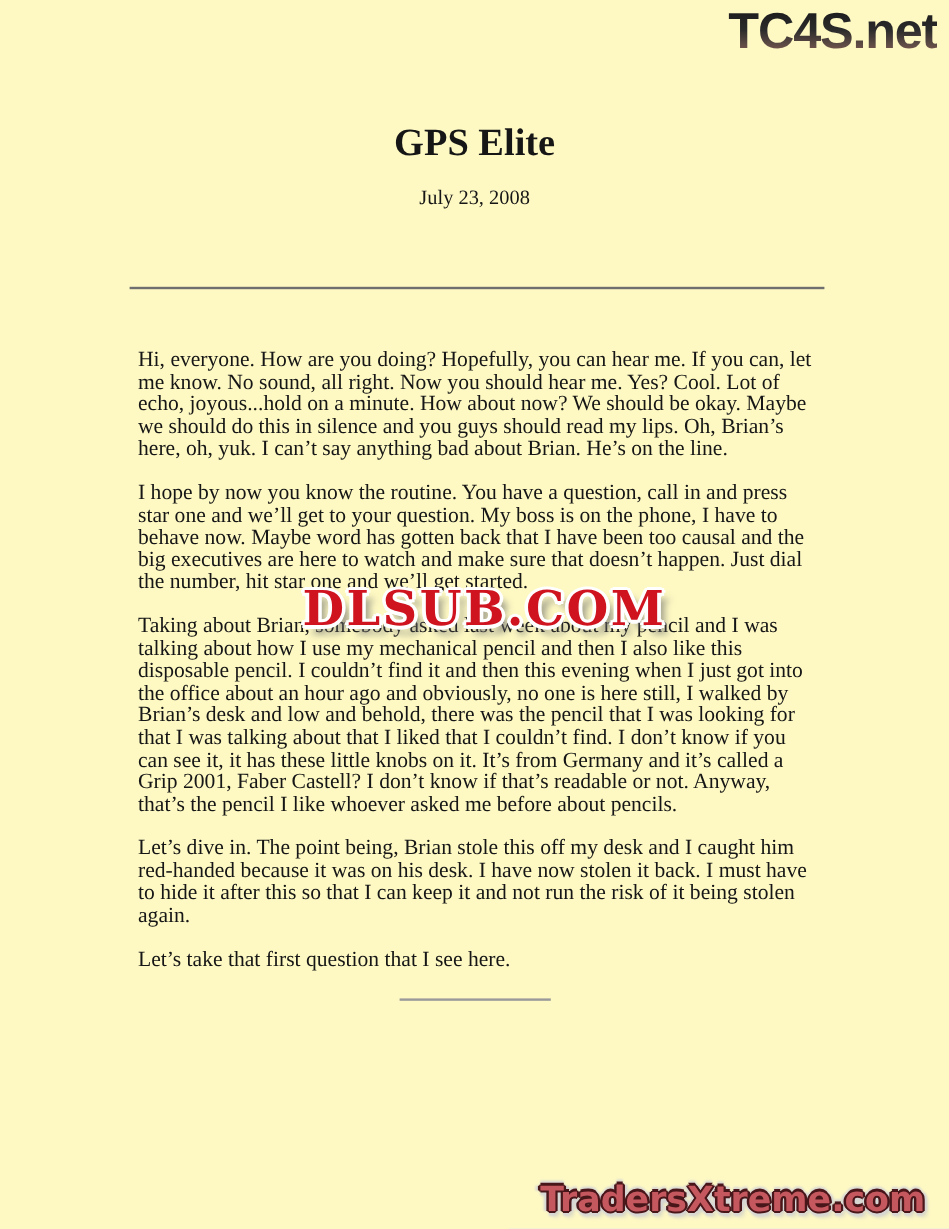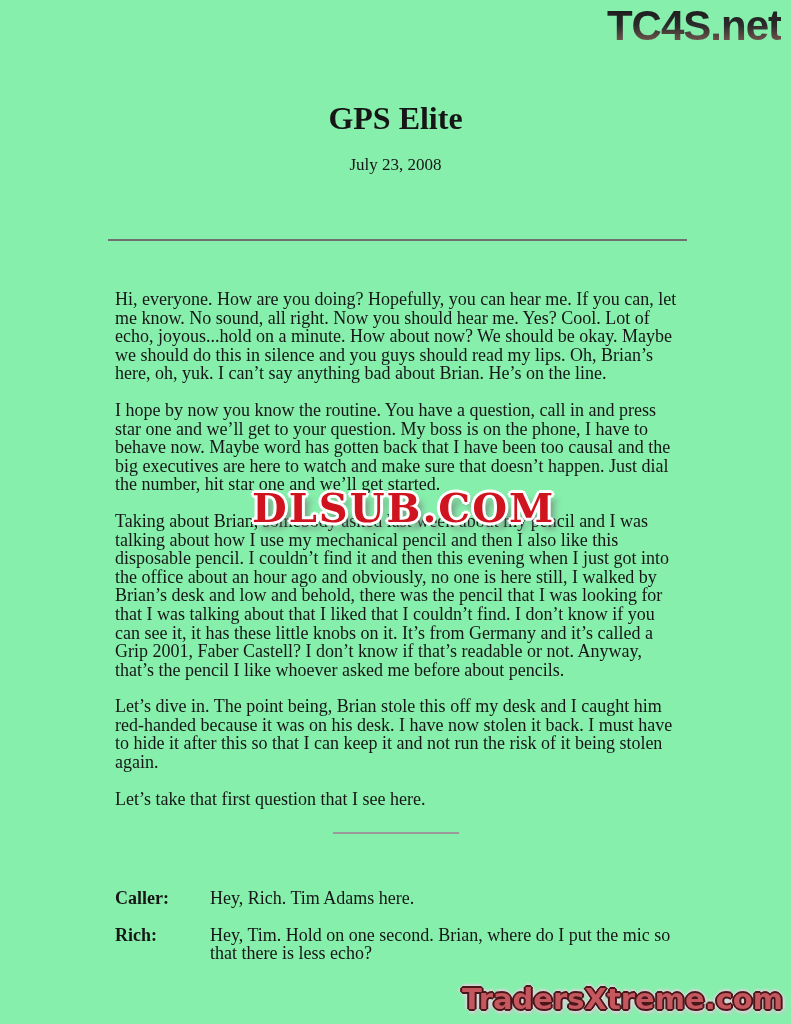--- a/index.html
+++ b/index.html
@@ -1,21 +1,21 @@
 <!DOCTYPE html>
 <html><head>
 <meta charset="utf-8">
 <style>
   html, body { margin: 0; padding: 0; background: #e8e8e8; }
   .page {
     position: relative;
     width: 791px;
     height: 1024px;
     margin: 0 auto;
-    background: #86efac;
+    background: #fef9c3;
     overflow: hidden;
     font-family: "Liberation Serif", serif;
     color: #161616;
     text-decoration: underline;
   }
 
   
   .top-logo {
     position: absolute;
     top: 2px;
@@ -92,21 +92,21 @@
       0 -3px 0 #ffffff, 0 3px 0 #ffffff,
       -2px -2px 0 #ffffff, 2px -2px 0 #ffffff,
       -2px 2px 0 #ffffff, 2px 2px 0 #ffffff,
       6px 7px 6px rgba(110,110,110,0.65);
     text-align: right;
   }
 
   
   .bottom-logo {
     position: absolute;
-    right: 8px;
+    right: 20px;
     bottom: 8px;
     font-family: "DejaVu Sans", sans-serif;
     font-weight: bold;
     font-size: 29px;
     letter-spacing: 0px;
     color: #c4585e;
     white-space: nowrap;
     text-shadow:
       -2px 0 0 #49171a, 2px 0 0 #49171a,
       0 -2px 0 #49171a, 0 2px 0 #49171a,
@@ -133,29 +133,19 @@
 
   <div class="content">
     <p>Hi, everyone. How are you doing? Hopefully, you can hear me. If you can, let me know. No sound, all right. Now you should hear me. Yes? Cool. Lot of echo, joyous...hold on a minute. How about now? We should be okay. Maybe we should do this in silence and you guys should read my lips. Oh, Brian’s here, oh, yuk. I can’t say anything bad about Brian. He’s on the line.</p>
     <p>I hope by now you know the routine. You have a question, call in and press star one and we’ll get to your question. My boss is on the phone, I have to behave now. Maybe word has gotten back that I have been too causal and the big executives are here to watch and make sure that doesn’t happen. Just dial the number, hit star one and we’ll get started.</p>
     <p>Taking about Brian, somebody asked last week about my pencil and I was talking about how I use my mechanical pencil and then I also like this disposable pencil. I couldn’t find it and then this evening when I just got into the office about an hour ago and obviously, no one is here still, I walked by Brian’s desk and low and behold, there was the pencil that I was looking for that I was talking about that I liked that I couldn’t find. I don’t know if you can see it, it has these little knobs on it. It’s from Germany and it’s called a Grip 2001, Faber Castell? I don’t know if that’s readable or not. Anyway, that’s the pencil I like whoever asked me before about pencils.</p>
     <p>Let’s dive in. The point being, Brian stole this off my desk and I caught him red-handed because it was on his desk. I have now stolen it back. I must have to hide it after this so that I can keep it and not run the risk of it being stolen again.</p>
     <p>Let’s take that first question that I see here.</p>
 
     <div class="divider-short"></div>
 
-    <div class="dialogue">
-      <div class="dialogue-row">
-        <div class="speaker">Caller:</div>
-        <div class="speech">Hey, Rich. Tim Adams here.</div>
-      </div>
-      <div class="dialogue-row">
-        <div class="speaker">Rich:</div>
-        <div class="speech">Hey, Tim. Hold on one second. Brian, where do I put the mic so that there is less echo?</div>
-      </div>
-    </div>
   </div>
 
   <div class="watermark">DLSUB.COM</div>
 
   <div class="bottom-logo">TradersXtreme.com</div>
 
 </div>
 
 </body></html>

